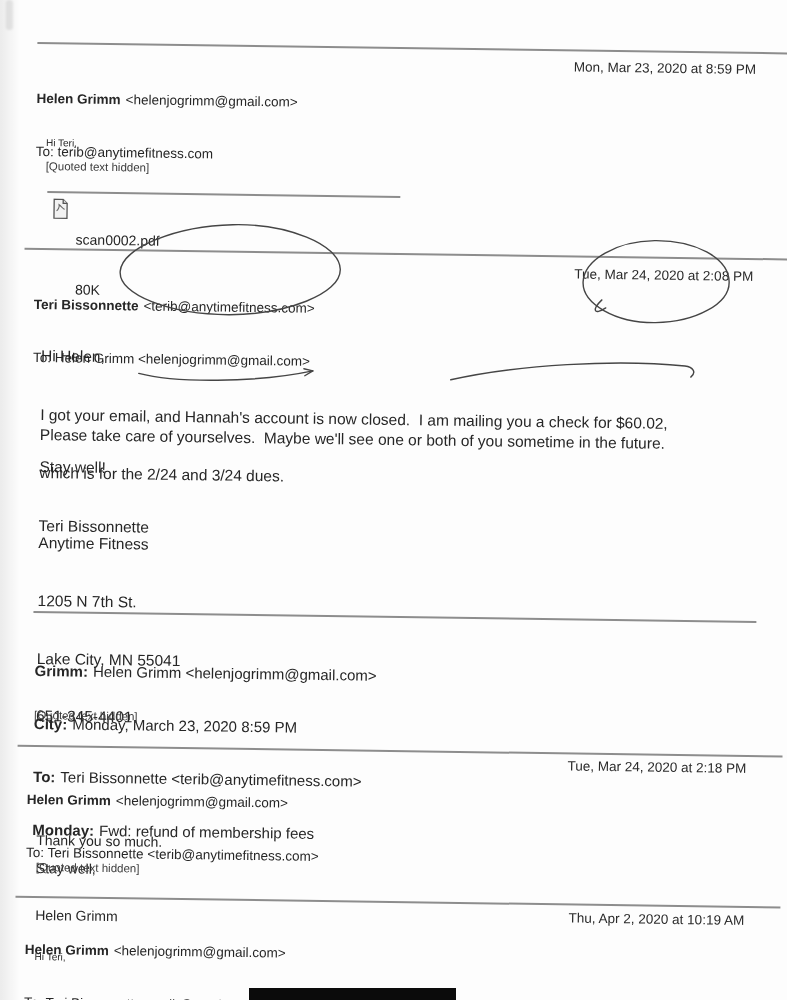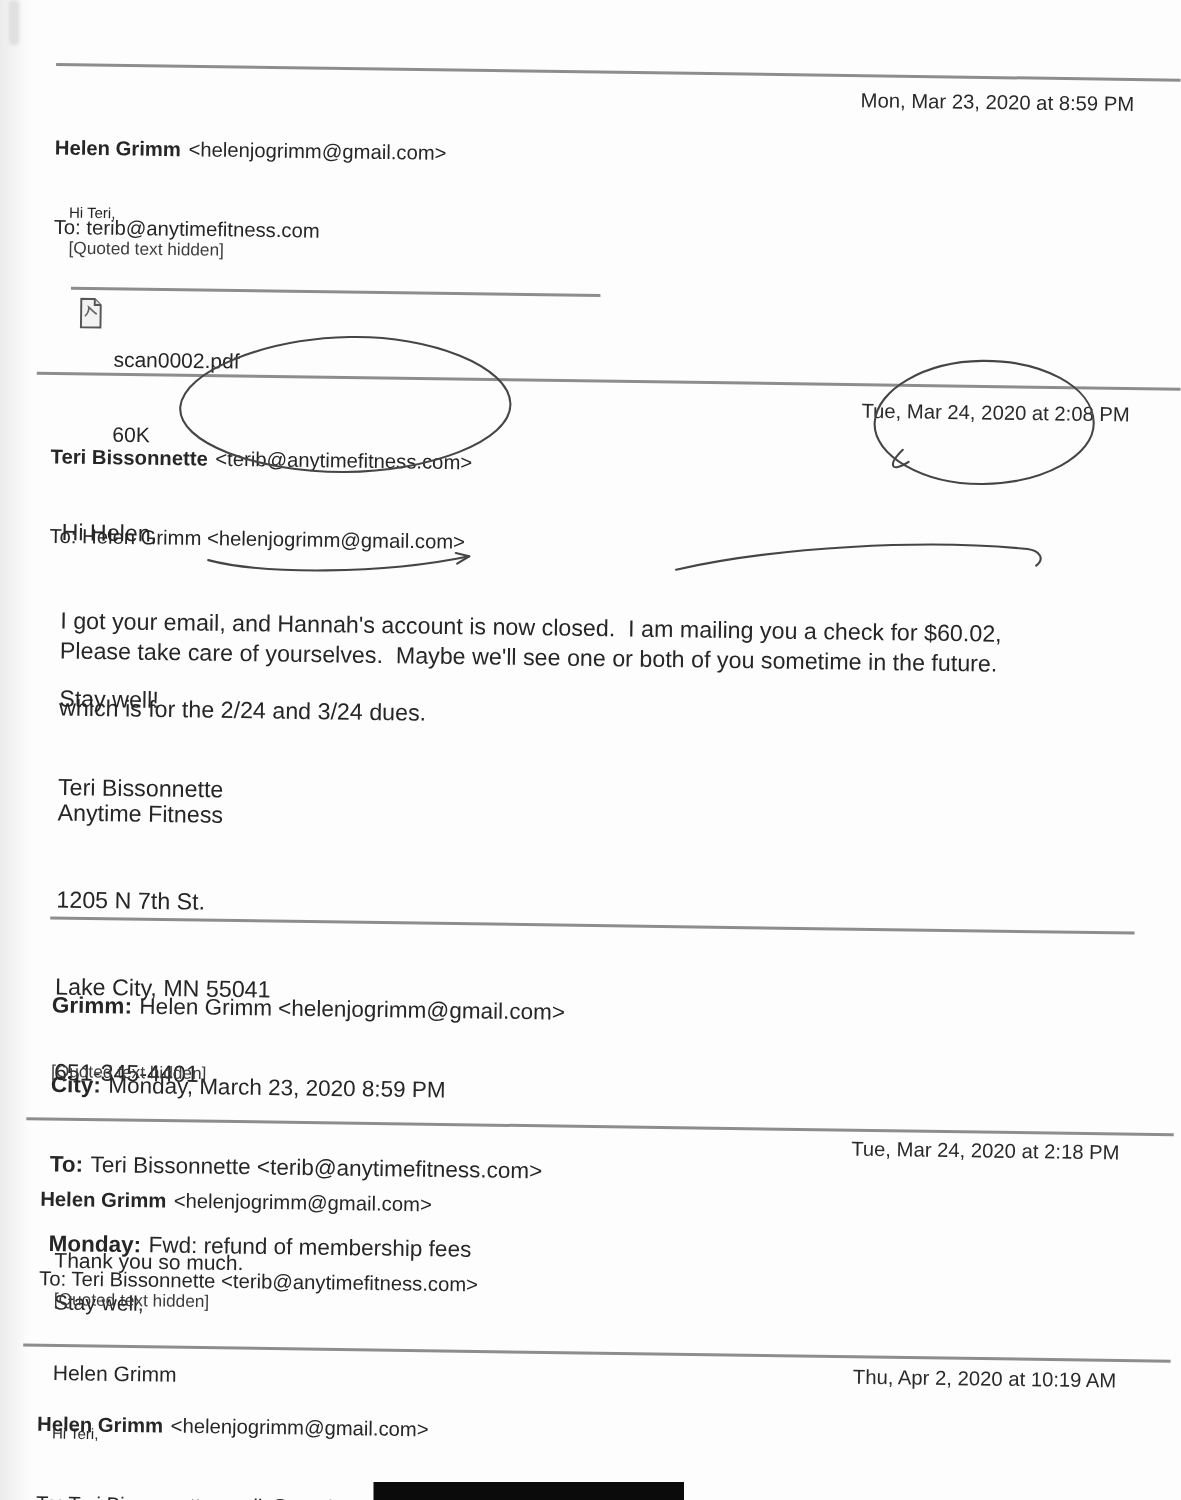--- a/index.html
+++ b/index.html
@@ -55,21 +55,21 @@
   <div class="rule" style="top:191px;left:50px;width:353px;"></div>
 
   <div class="att" style="top:198px;">
     <svg width="17" height="21" viewBox="0 0 17 21">
       <path d="M2 1 h9 l4 4 v15 h-13 z" fill="#f2f2f2" stroke="#555" stroke-width="1.3"></path>
       <path d="M11 1 v4 h4" fill="#dddddd" stroke="#555" stroke-width="1.3"></path>
       <path d="M4.5 12.5 c1.5-1 3-4 2.5-6 c2 1.5 4 4 5.5 4.5" fill="none" stroke="#666" stroke-width="1.1"></path>
     </svg>
     <div class="att-txt">
       <div class="att-name">scan0002.pdf</div>
-      <div>60K</div>
+      <div>80K</div>
     </div>
   </div>
 
   <div class="rule" style="top:248px;left:28px;right:-6px;"></div>
 
   <div class="hdr" style="top:261px;">
     <div><span class="nm">Teri Bissonnette</span><span class="em">&lt;terib@anytimefitness.com&gt;</span></div>
     <div>To: Helen Grimm &lt;helenjogrimm@gmail.com&gt;</div>
   </div>
   <div class="date" style="top:259px;">Tue, Mar 24, 2020 at 2:08 PM</div>

